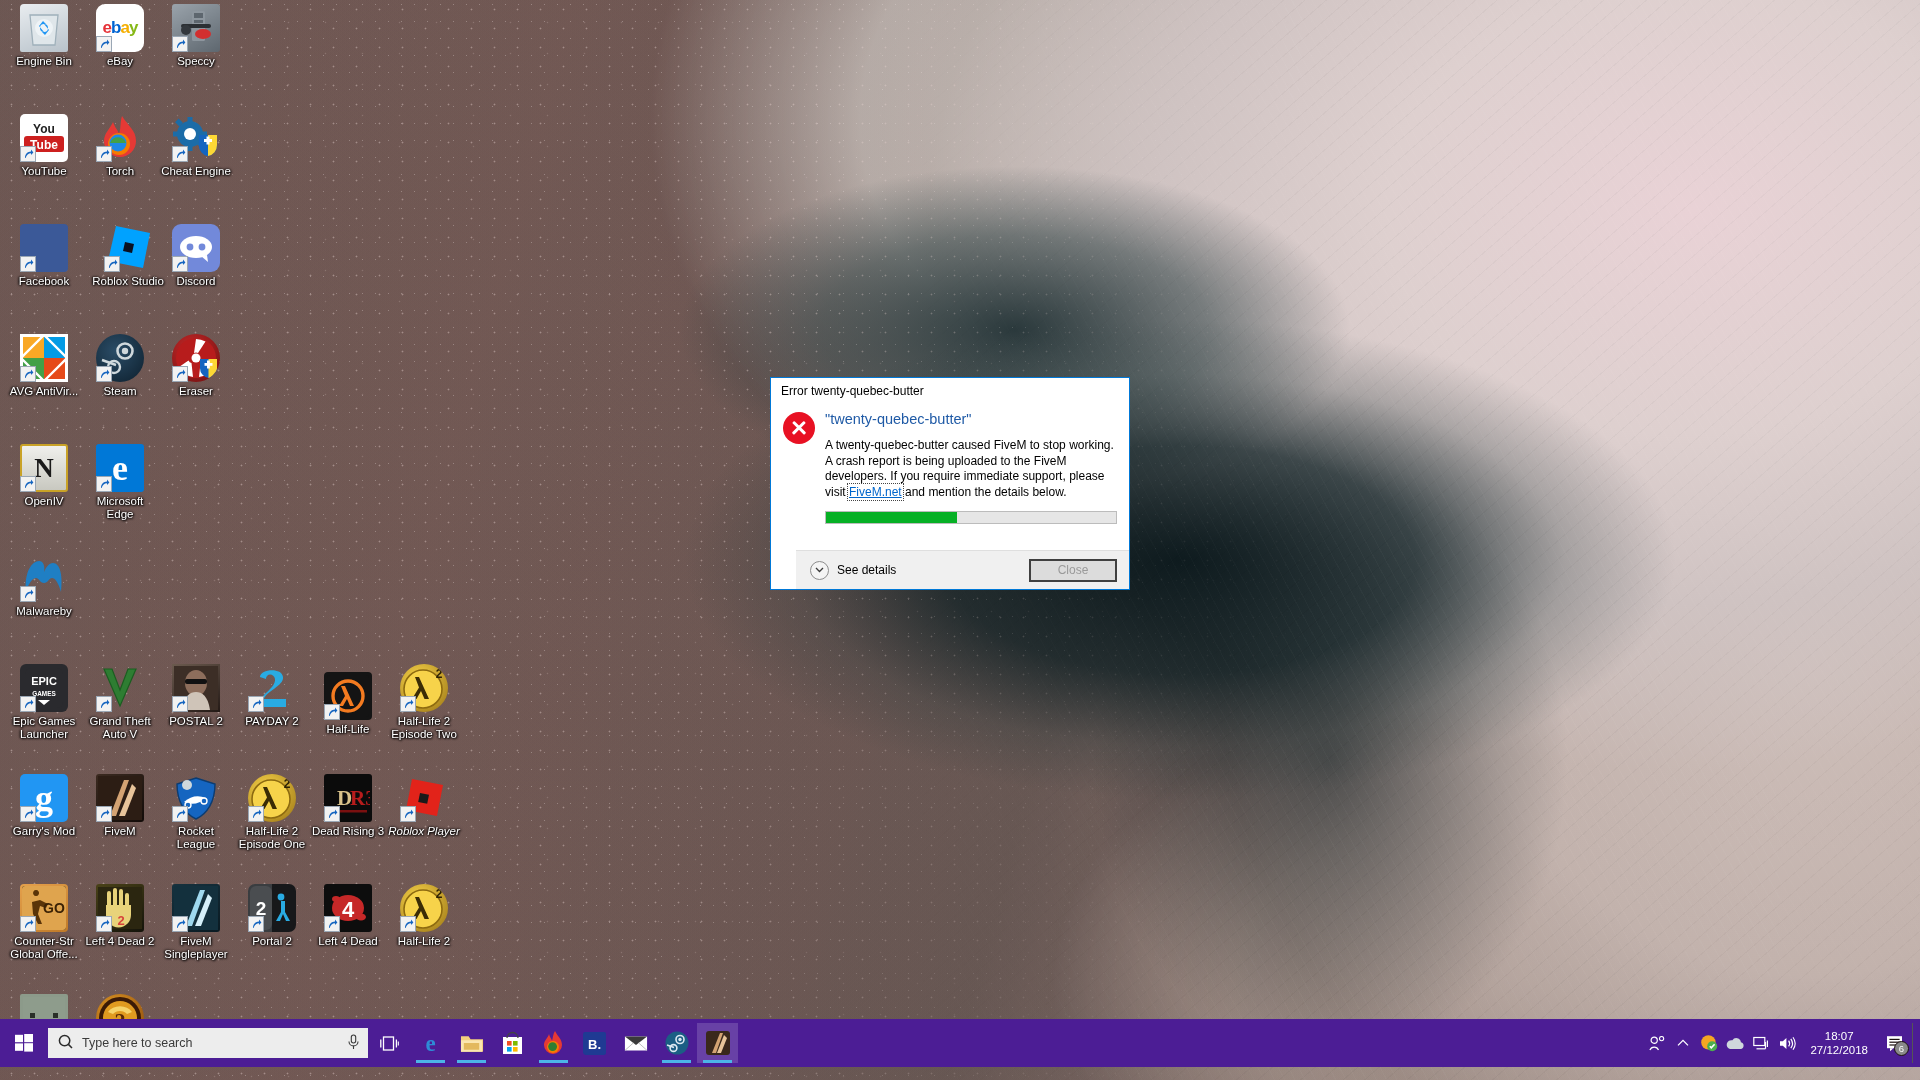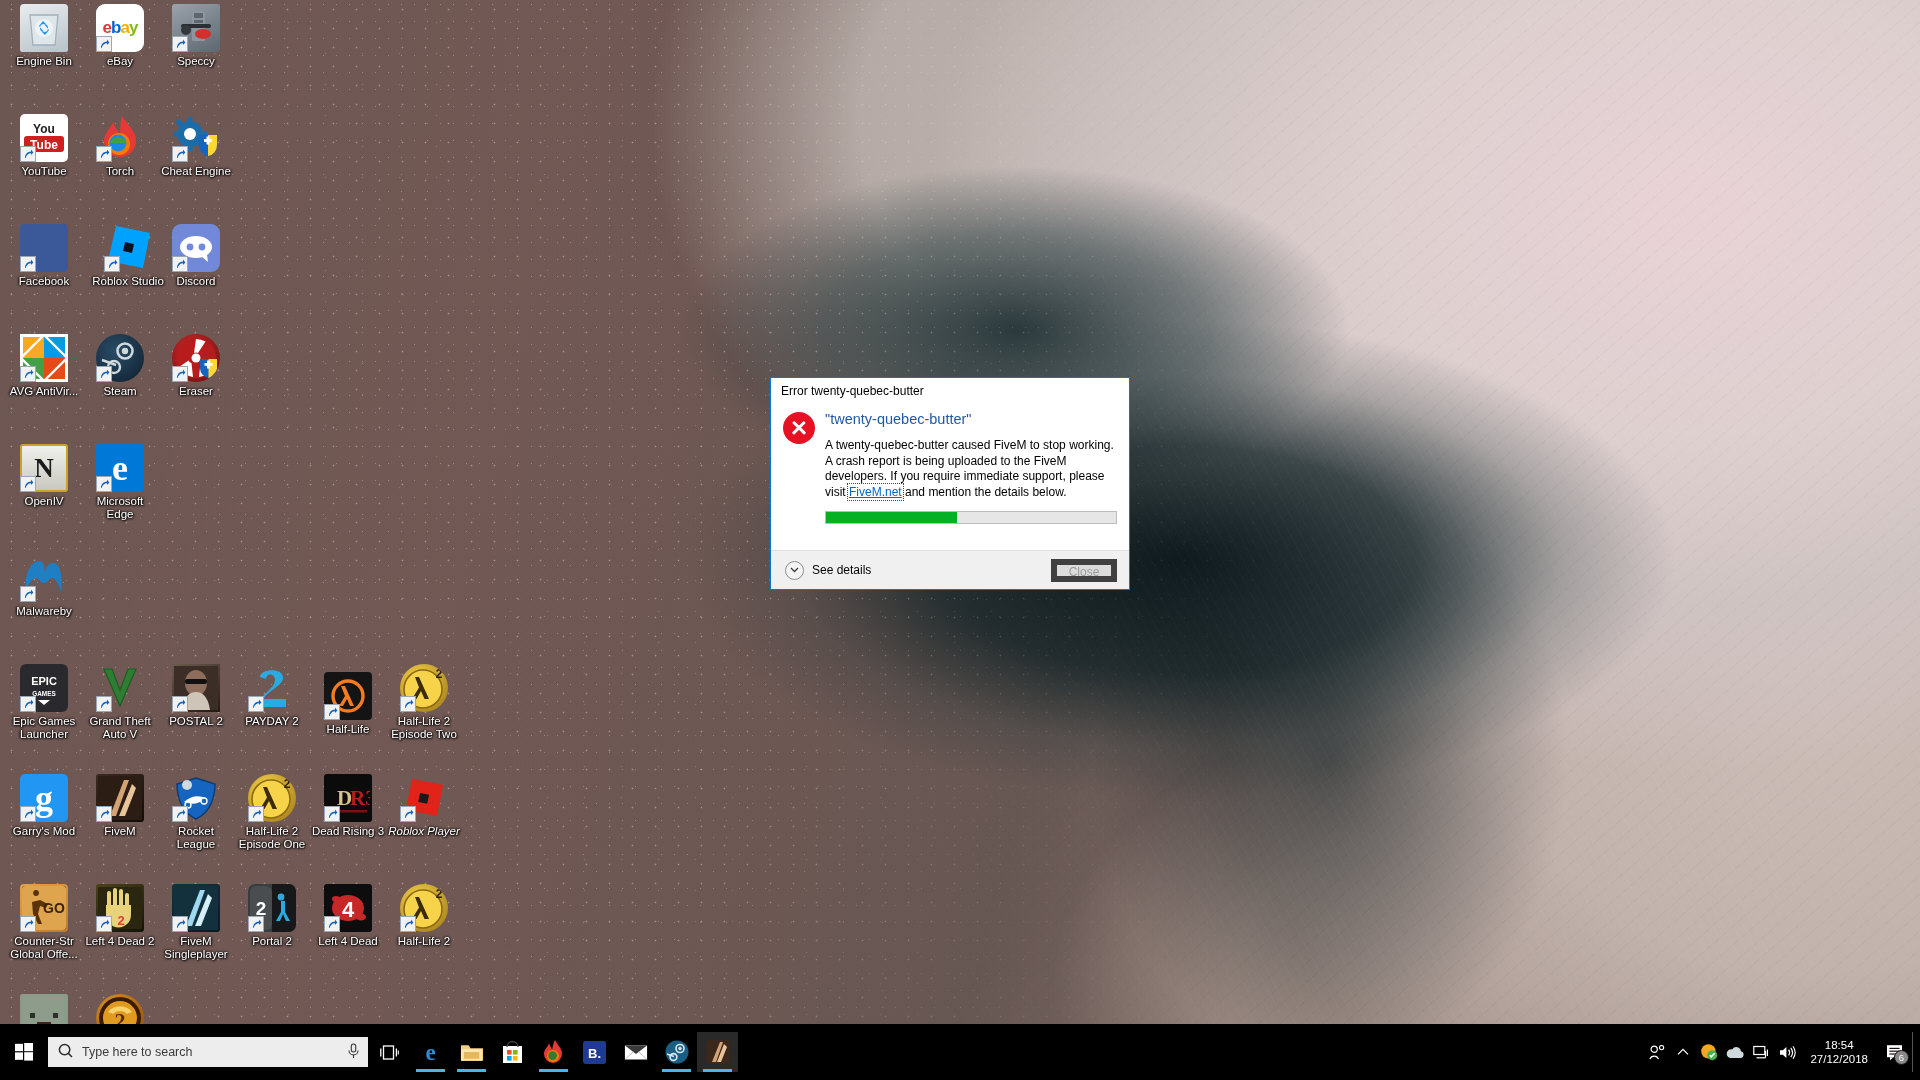--- a/index.html
+++ b/index.html
@@ -204,49 +204,50 @@
   }
   #dlg-footer {
     flex: none;
     height: 39px;
     background: #f0f0f0;
     border-top: 1px solid #dfdfdf;
     display: flex;
     align-items: center;
     justify-content: space-between;
     padding: 0 12px 0 14px;
+    margin-left: 25px;
   }
   #see-details {
     display: flex; align-items: center; gap: 8px;
     cursor: pointer;
     font-size: 12px;
   }
   #see-details-chevron {
     width: 19px; height: 19px;
     border: 1px solid #8d8d8d;
     border-radius: 50%;
     display: flex; align-items: center; justify-content: center;
     background: #f4f4f4;
   }
   #close-button {
-    width: 66px; height: 23px;
+    width: 88px; height: 23px;
     background: #dcdcdc;
-    border: 6px solid #404040;
+    border: 2px solid #404040;
     color: #9a9a9a;
     font-size: 12px;
     font-family: "Liberation Sans", sans-serif;
     cursor: default;
   }
 
   
   #taskbar {
     position: absolute;
-    left: 0; bottom: 0;
-    width: 1920px; height: 56px;
-    background: #000000;
+    left: 0; bottom: 13px;
+    width: 1920px; height: 48px;
+    background: #4c1d95;
     display: flex;
     align-items: center;
     color: #fff;
     font-size: 12px;
   }
   #start-button {
     width: 48px; height: 40px;
     display: flex; align-items: center; justify-content: center;
     cursor: pointer;
   }
@@ -1131,21 +1132,21 @@
       </div>
       <div class="tray-icon">
         <svg width="17" height="15" viewBox="0 0 17 15">
             <path d="M1 5.2 h2.8 L7.4 2 v11 L3.8 9.8 H1 z" fill="#fff"></path>
             <path d="M9.6 4.6 a5 5 0 0 1 0 5.8" stroke="#fff" stroke-width="1.2" fill="none"></path>
             <path d="M11.8 2.8 a8 8 0 0 1 0 9.4" stroke="#fff" stroke-width="1.2" fill="none"></path>
             <path d="M14 1.2 a11 11 0 0 1 0 12.6" stroke="#fff" stroke-width="1.1" fill="none"></path>
           </svg>
       </div>
       <div id="tray-clock">
-        <span>18:54</span>
+        <span>18:07</span>
         <span>27/12/2018</span>
       </div>
       <div id="action-center">
         <svg width="19" height="17" viewBox="0 0 19 17">
           <rect x="1" y="1.2" width="15" height="12" fill="#fff"></rect>
           <path d="M4 13.2 L4 16.2 L7.4 13.2 z" fill="#fff"></path>
           <line x1="3.4" y1="4.4" x2="13.6" y2="4.4" stroke="#1b0f0e" stroke-width="1.2"></line>
           <line x1="3.4" y1="7.2" x2="13.6" y2="7.2" stroke="#1b0f0e" stroke-width="1.2"></line>
           <line x1="3.4" y1="10" x2="10" y2="10" stroke="#1b0f0e" stroke-width="1.2"></line>
         </svg>

